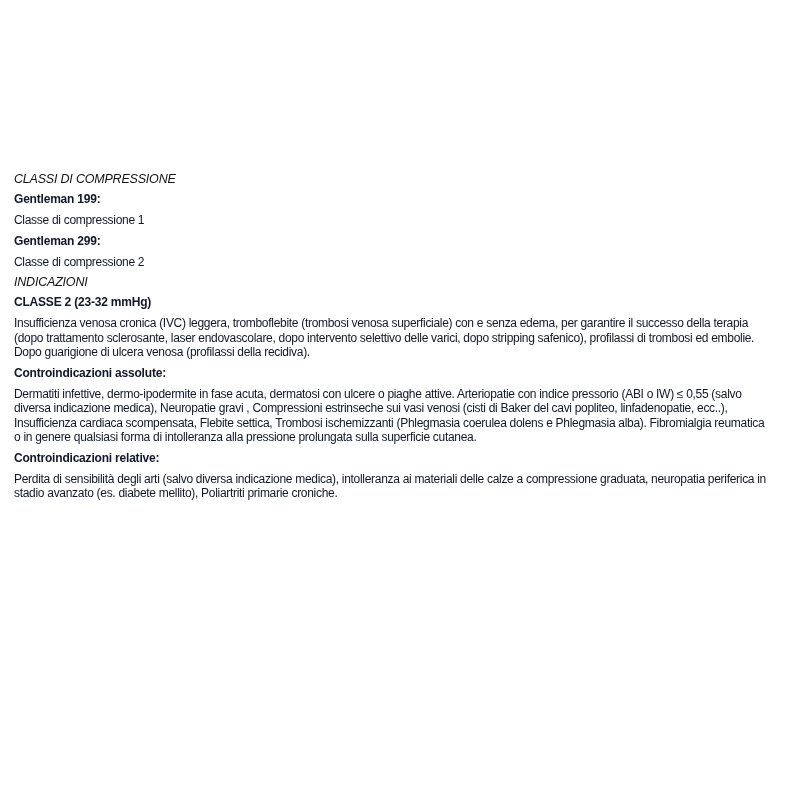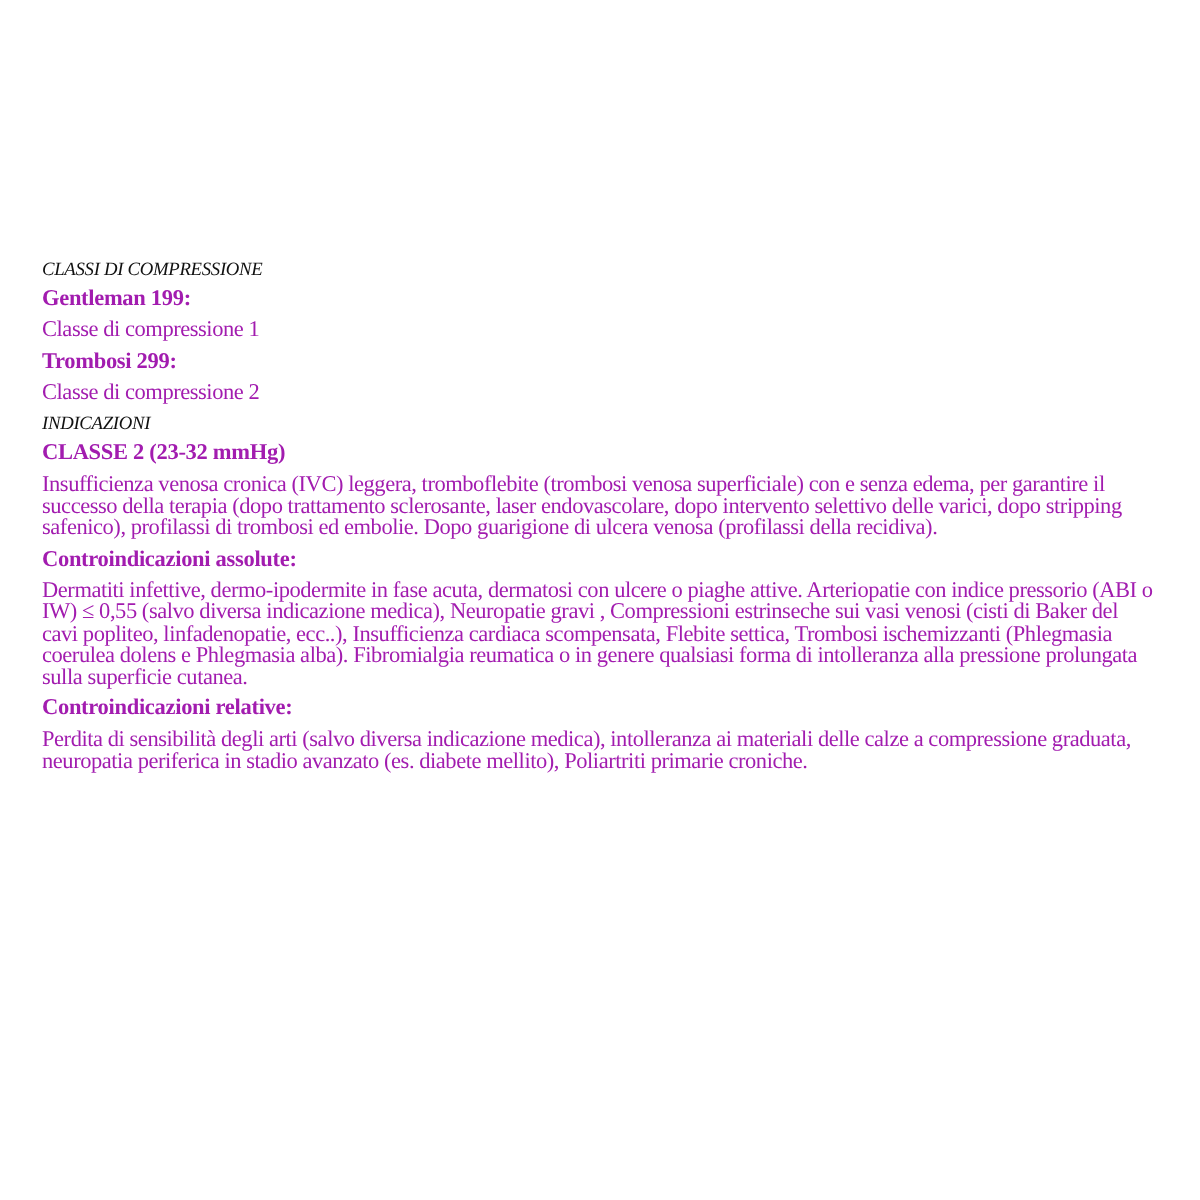--- a/index.html
+++ b/index.html
@@ -10,29 +10,28 @@
   body {
     width: 800px;
     height: 800px;
     overflow: hidden;
     font-family: "Liberation Sans", "DejaVu Sans", sans-serif;
     color: #1a1a1a;
   }
   .doc {
     box-sizing: border-box;
     width: 784px;
-    padding: 172px 12px 0 28px;
-    font-family: Liberation Serif, serif;
+    padding: 172px 12px 0 14px;
   }
   .doc p {
     margin: 0 0 6px 0;
-    font-size: 15px;
+    font-size: 12px;
     line-height: 14.5px;
     letter-spacing: -0.3px;
-    color: #a21caf;
+    color: #0f172a;
   }
   .doc p.bold {
     font-weight: bold;
     line-height: 15px;
     letter-spacing: -0.2px;
   }
   .doc h3.it-heading {
     margin: 0 0 5px 0;
     font-size: 12.5px;
     font-style: italic;
@@ -49,21 +48,21 @@
 </head>
 <body>
 
 <div class="doc">
 
   <h3 class="it-heading">CLASSI DI COMPRESSIONE</h3>
 
   <p class="bold">Gentleman 199:</p>
   <p>Classe di compressione 1</p>
 
-  <p class="bold">Trombosi 299:</p>
+  <p class="bold">Gentleman 299:</p>
   <p>Classe di compressione 2</p>
 
   <h3 class="it-heading gap">INDICAZIONI</h3>
 
 
   <p class="bold">CLASSE 2 (23-32 mmHg)</p>
   <p>Insufficienza venosa cronica (IVC) leggera, tromboflebite (trombosi venosa superficiale) con e senza edema, per garantire il successo della terapia (dopo trattamento sclerosante, laser endovascolare, dopo intervento selettivo delle varici, dopo stripping safenico), profilassi di trombosi ed embolie. Dopo guarigione di ulcera venosa (profilassi della recidiva).</p>
 
 
   <p class="bold">Controindicazioni assolute:</p>

